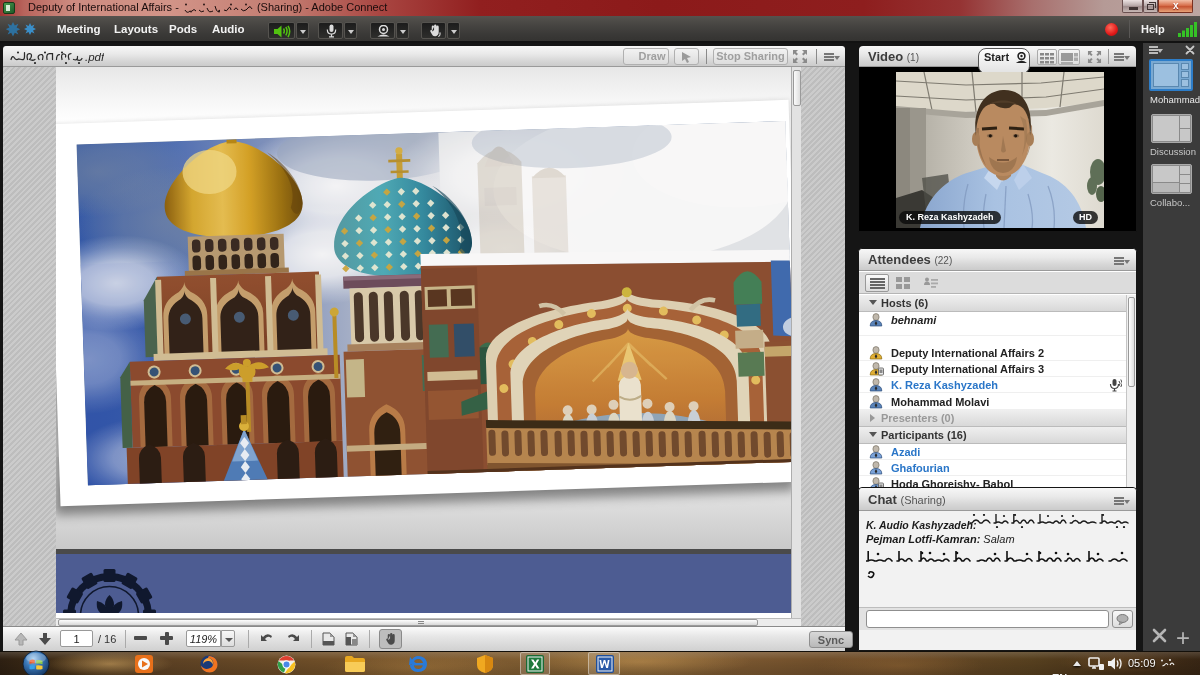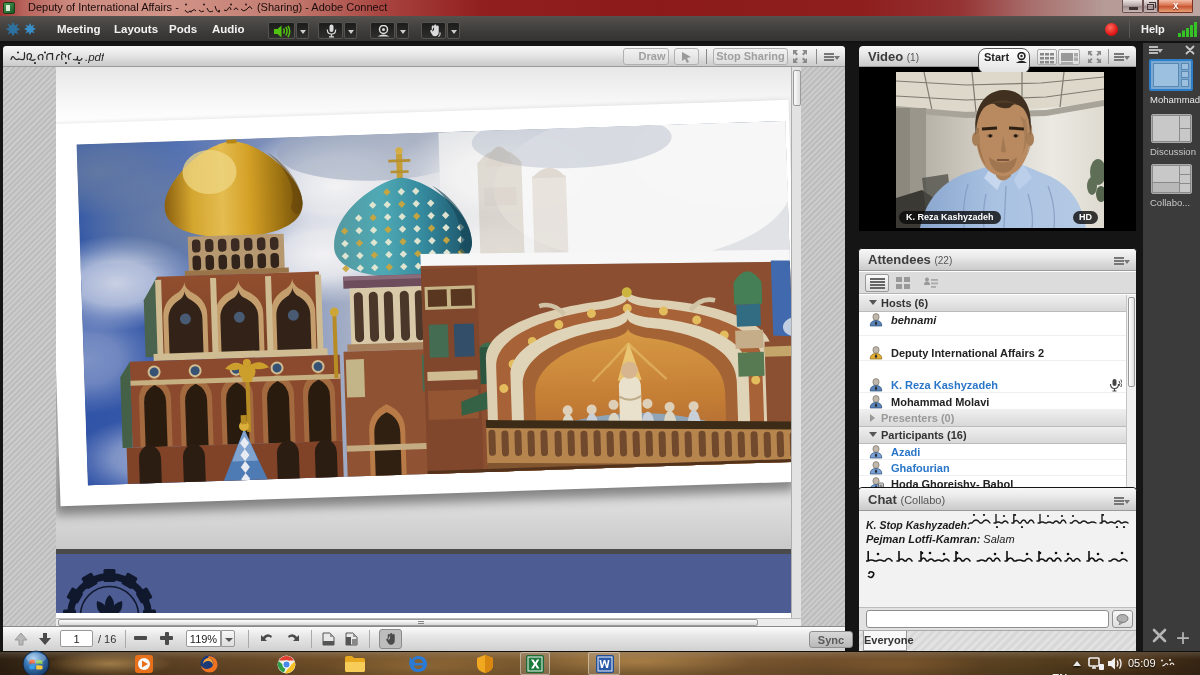--- a/index.html
+++ b/index.html
@@ -549,21 +549,21 @@
       </svg>
   <svg style="position:absolute;left:34px;top:4px" width="16" height="16" viewBox="0 0 16 16">
         <path d="M8 14 L14 7 H10 V2 H6 V7 H2z" fill="#4a4a4a"></path>
       </svg>
   <div style="position:absolute;left:57px;top:3px;width:33px;height:17px;background:#fff;border:1px solid #999;border-radius:2px;font-size:11px;text-align:center;line-height:17px;color:#222;">1</div>
   <div style="position:absolute;left:95px;top:6px;font-size:11px;color:#333;">/ 16</div>
   <div style="position:absolute;left:122px;top:3px;width:1px;height:18px;background:#aaa;"></div>
   <div style="position:absolute;left:131px;top:9px;width:13px;height:4px;background:#4a4a4a;border-radius:1px;"></div>
   <div style="position:absolute;left:157px;top:9px;width:13px;height:4px;background:#4a4a4a;border-radius:1px;"></div>
   <div style="position:absolute;left:161.5px;top:4.5px;width:4px;height:13px;background:#4a4a4a;border-radius:1px;"></div>
-  <div style="position:absolute;left:183px;top:3px;width:35px;height:17px;background:#fff;border:1px solid #999;border-radius:2px 0 0 2px;font-size:11px;text-align:center;line-height:17px;color:#222;">119%</div>
+  <div style="position:absolute;left:183px;top:3px;width:35px;height:17px;background:#fff;border:1px solid #999;border-radius:2px 0 0 2px;font-size:11px;text-align:center;line-height:17px;color:#222;font-style:italic;">119%</div>
   <div style="position:absolute;left:218px;top:3px;width:14px;height:17px;background:linear-gradient(180deg,#f8f8f8,#ddd);border:1px solid #999;border-radius:0 2px 2px 0;">
         <span style="position:absolute;left:3px;top:7px;border-left:4px solid transparent;border-right:4px solid transparent;border-top:4px solid #555;"></span>
       </div>
   <div style="position:absolute;left:245px;top:3px;width:1px;height:18px;background:#aaa;"></div>
   <svg style="position:absolute;left:256px;top:5px" width="17" height="14" viewBox="0 0 17 14">
         <path d="M4 4 Q9 0 13 5 L15 3 15 9 9 9 11 7 Q8 3 5 6z" fill="#4a4a4a" transform="scale(-1,1) translate(-17,0)"></path>
       </svg>
   <svg style="position:absolute;left:281px;top:5px" width="17" height="14" viewBox="0 0 17 14">
         <path d="M4 4 Q9 0 13 5 L15 3 15 9 9 9 11 7 Q8 3 5 6z" fill="#4a4a4a"></path>
       </svg>
@@ -746,20 +746,30 @@
         <span style="position:absolute;left:32px;top:2px;font-weight:bold;font-style:italic;color:#222;">behnami</span>
       </div>
   <div style="position:absolute;left:0;top:49.599999999999994px;width:269px;height:16px;background:#fff;border-bottom:1px solid #efefef;">
         <svg style="position:absolute;left:10px;top:1px" width="15" height="14" viewBox="0 0 15 14">
           <ellipse cx="7" cy="4" rx="3.1" ry="3.4" fill="#c0b8ac" stroke="#7a7266" stroke-width=".7"></ellipse>
           <path d="M1.2 13 q0-5.5 5.8-5.5 q5.8 0 5.8 5.5z" fill="#e0ae34" stroke="#8a6a10" stroke-width=".7"></path>
           <path d="M7 8 l-1.3 2.2 1.3 2.6 1.3-2.6z" fill="#2a2a2a"></path>
         </svg>
         <span style="position:absolute;left:32px;top:2px;font-weight:bold;font-style:normal;color:#222;">Deputy International Affairs 2</span>
       </div>
+  <div style="position:absolute;left:0;top:65.89999999999999px;width:269px;height:16px;background:#fff;border-bottom:1px solid #efefef;">
+        <svg style="position:absolute;left:10px;top:1px" width="15" height="14" viewBox="0 0 15 14">
+          <ellipse cx="7" cy="4" rx="3.1" ry="3.4" fill="#c0b8ac" stroke="#7a7266" stroke-width=".7"></ellipse>
+          <path d="M1.2 13 q0-5.5 5.8-5.5 q5.8 0 5.8 5.5z" fill="#e0ae34" stroke="#8a6a10" stroke-width=".7"></path>
+          <path d="M7 8 l-1.3 2.2 1.3 2.6 1.3-2.6z" fill="#2a2a2a"></path>
+          <rect x="9.5" y="6" width="5" height="7" rx="1" fill="#e8e8e8" stroke="#555" stroke-width=".8"></rect>
+          <rect x="10.5" y="7.5" width="3" height="3.5" fill="#888"></rect>
+        </svg>
+        <span style="position:absolute;left:32px;top:2px;font-weight:bold;font-style:normal;color:#222;">Deputy International Affairs 3</span>
+      </div>
   <div style="position:absolute;left:0;top:82.19999999999999px;width:269px;height:16px;background:#fff;border-bottom:1px solid #efefef;">
         <svg style="position:absolute;left:10px;top:1px" width="15" height="14" viewBox="0 0 15 14">
           <ellipse cx="7" cy="4" rx="3.1" ry="3.4" fill="#c0b8ac" stroke="#7a7266" stroke-width=".7"></ellipse>
           <path d="M1.2 13 q0-5.5 5.8-5.5 q5.8 0 5.8 5.5z" fill="#5a83b8" stroke="#2a4a78" stroke-width=".7"></path>
           <path d="M7 8 l-1.3 2.2 1.3 2.6 1.3-2.6z" fill="#2a2a2a"></path>
         </svg>
         <span style="position:absolute;left:32px;top:2px;font-weight:bold;font-style:normal;color:#2a76c8;">K. Reza Kashyzadeh</span>
         <svg style="position:absolute;right:6px;top:1px" width="14" height="14" viewBox="0 0 14 14">
           <rect x="4.5" y="1" width="4" height="7" rx="2" fill="#444"></rect>
           <path d="M2.5 6 q0 4.5 4 4.5 q4 0 4-4.5 M6.5 10.5 l0 2.5 M4.5 13 l4 0" stroke="#444" stroke-width="1.2" fill="none"></path>
@@ -816,25 +826,25 @@
         </svg>
       </div>
  </div>
  <div style="position:absolute;right:0;top:46px;width:10px;height:203px;background:#f0f0f0;border-left:1px solid #c5c5c5;">
       <div style="position:absolute;left:1px;top:2px;width:7px;height:90px;background:linear-gradient(90deg,#fff,#ddd);border:1px solid #999;border-radius:2px;"></div>
     </div>
 </div>
 
 <div class="pod" style="left:858px;top:487px;width:279px;height:164px;background:#f2f2f2;">
  <div class="podhead" style="height:23px">
-      <div class="podtitle" style="top:4px">Chat <span class="podcount" style="font-size:11px">(Collabo)</span></div>
+      <div class="podtitle" style="top:4px">Chat <span class="podcount" style="font-size:11px">(Sharing)</span></div>
       <div class="podmenu" style="right:6px;top:8px"></div>
     </div>
  <div style="position:absolute;left:7px;top:27px;width:265px;height:92px;">
-  <div style="position:absolute;left:0;top:0;height:14px;width:265px;"><span style="font-size:10.5px;font-weight:bold;font-style:italic;color:#1a1a1a;">K. Stop Kashyzadeh: </span><svg width="166" height="14" viewBox="0 0 166 14" style="position:absolute;left:97px;top:-1px">
+  <div style="position:absolute;left:0;top:0;height:14px;width:265px;"><span style="font-size:10.5px;font-weight:bold;font-style:italic;color:#1a1a1a;">K. Audio Kashyzadeh: </span><svg width="166" height="14" viewBox="0 0 166 14" style="position:absolute;left:97px;top:-1px">
           <path d="M165 9q-2.8 -2 -5.6 0l-1.4 0q-2.8 -4 -5.6 0l-1.4 0q-2.8 -2 -5.6 0l-1.4 0q-2.8 -4 -5.6 0l-1.4 0m2 0 l0 -10 M133 9q-3.5 -2 -6.9 0l-1.7 0q-3.5 -4 -6.9 0l-1.7 0q-3.5 -5 -6.9 0l-1.7 0 M103 9q-2.8 -6 -5.6 0l-1.4 0q-2.8 -4 -5.6 0l-1.4 0q-2.8 -2 -5.6 0l-1.4 0q-2.8 -2 -5.6 0l-1.4 0m2 0 l0 -10 M71 9q-2.9 -6 -5.9 0l-1.5 0q-2.9 -6 -5.9 0l-1.5 0q-2.9 -5 -5.9 0l-1.5 0m2 0 l0 -10 M45 9q-2.8 -4 -5.6 0l-1.4 0q-2.8 -2 -5.6 0l-1.4 0m2 0 l0 -10 M27 9q-4.0 -6 -8.0 0l-2.0 0q-4.0 -6 -8.0 0l-2.0 0" stroke="#1a1a1a" stroke-width="1.35" fill="none" stroke-linecap="round"></path>
           <circle cx="161" cy="13" r="1.1" fill="#1a1a1a"></circle>
           <circle cx="154" cy="13" r="1.1" fill="#1a1a1a"></circle>
           <circle cx="140" cy="1" r="1.1" fill="#1a1a1a"></circle>
           <circle cx="110" cy="2" r="1.1" fill="#1a1a1a"></circle>
           <circle cx="99" cy="2" r="1.1" fill="#1a1a1a"></circle>
           <circle cx="85" cy="2" r="1.1" fill="#1a1a1a"></circle>
           <circle cx="59" cy="13" r="1.1" fill="#1a1a1a"></circle>
           <circle cx="52" cy="1" r="1.1" fill="#1a1a1a"></circle>
           <circle cx="41" cy="2" r="1.1" fill="#1a1a1a"></circle>
@@ -861,23 +871,20 @@
   <div style="position:absolute;left:0;top:50px;"><svg width="10" height="12" viewBox="0 0 10 12">
           <path d="M2 9 q3 3 5 0 q2-3-1-4 q-3-1-3 2" stroke="#111" stroke-width="1.6" fill="none"></path>
         </svg></div>
  </div>
  <div style="position:absolute;left:0;top:119px;width:277px;height:23px;background:#e2e2e2;border-top:1px solid #bdbdbd;">
   <div style="position:absolute;left:7px;top:2px;width:243px;height:18px;background:#fff;border:1px solid #8f8f8f;border-radius:3px;"></div>
   <div style="position:absolute;left:253px;top:2px;width:21px;height:18px;background:linear-gradient(180deg,#f8f8f8,#ddd);border:1px solid #8f8f8f;border-radius:3px;"><svg style="margin:3px 0 0 3px" width="13" height="11" viewBox="0 0 13 11">
           <ellipse cx="6.5" cy="4.5" rx="5.5" ry="4" fill="#b0b0b0" stroke="#777"></ellipse>
           <path d="M4 8 L3 11 L7 8.5z" fill="#b0b0b0" stroke="#777" stroke-width=".7"></path>
         </svg></div>
- </div>
- <div style="position:absolute;left:0;top:142px;width:277px;height:21px;background:repeating-linear-gradient(135deg,#e2e2e2 0 3px,#d8d8d8 3px 6px);border-top:1px solid #aaa;">
-  <div style="position:absolute;left:4px;top:0px;width:44px;height:20px;background:#f8f8f8;border:1px solid #999;border-top:none;font-size:11px;font-weight:bold;color:#333;text-align:center;line-height:19px;">Everyone</div>
  </div>
 </div>
 <div style="position:absolute;left:1143px;top:43px;width:57px;height:608px;background:#3b3b3b;">
  <div style="position:absolute;left:6px;top:3px;width:14px;height:9px;">
       <span style="position:absolute;left:0;top:0;width:9px;height:1.5px;background:#bbb;box-shadow:0 3px 0 #bbb,0 6px 0 #bbb;"></span>
       <span style="position:absolute;right:0;top:3px;border-left:3px solid transparent;border-right:3px solid transparent;border-top:4px solid #bbb;"></span>
     </div>
  <svg style="position:absolute;right:5px;top:2px" width="10" height="10" viewBox="0 0 10 10">
       <path d="M1.5 1.5 L8.5 8.5 M8.5 1.5 L1.5 8.5" stroke="#c8c8c8" stroke-width="1.8" stroke-linecap="round"></path>
     </svg>

